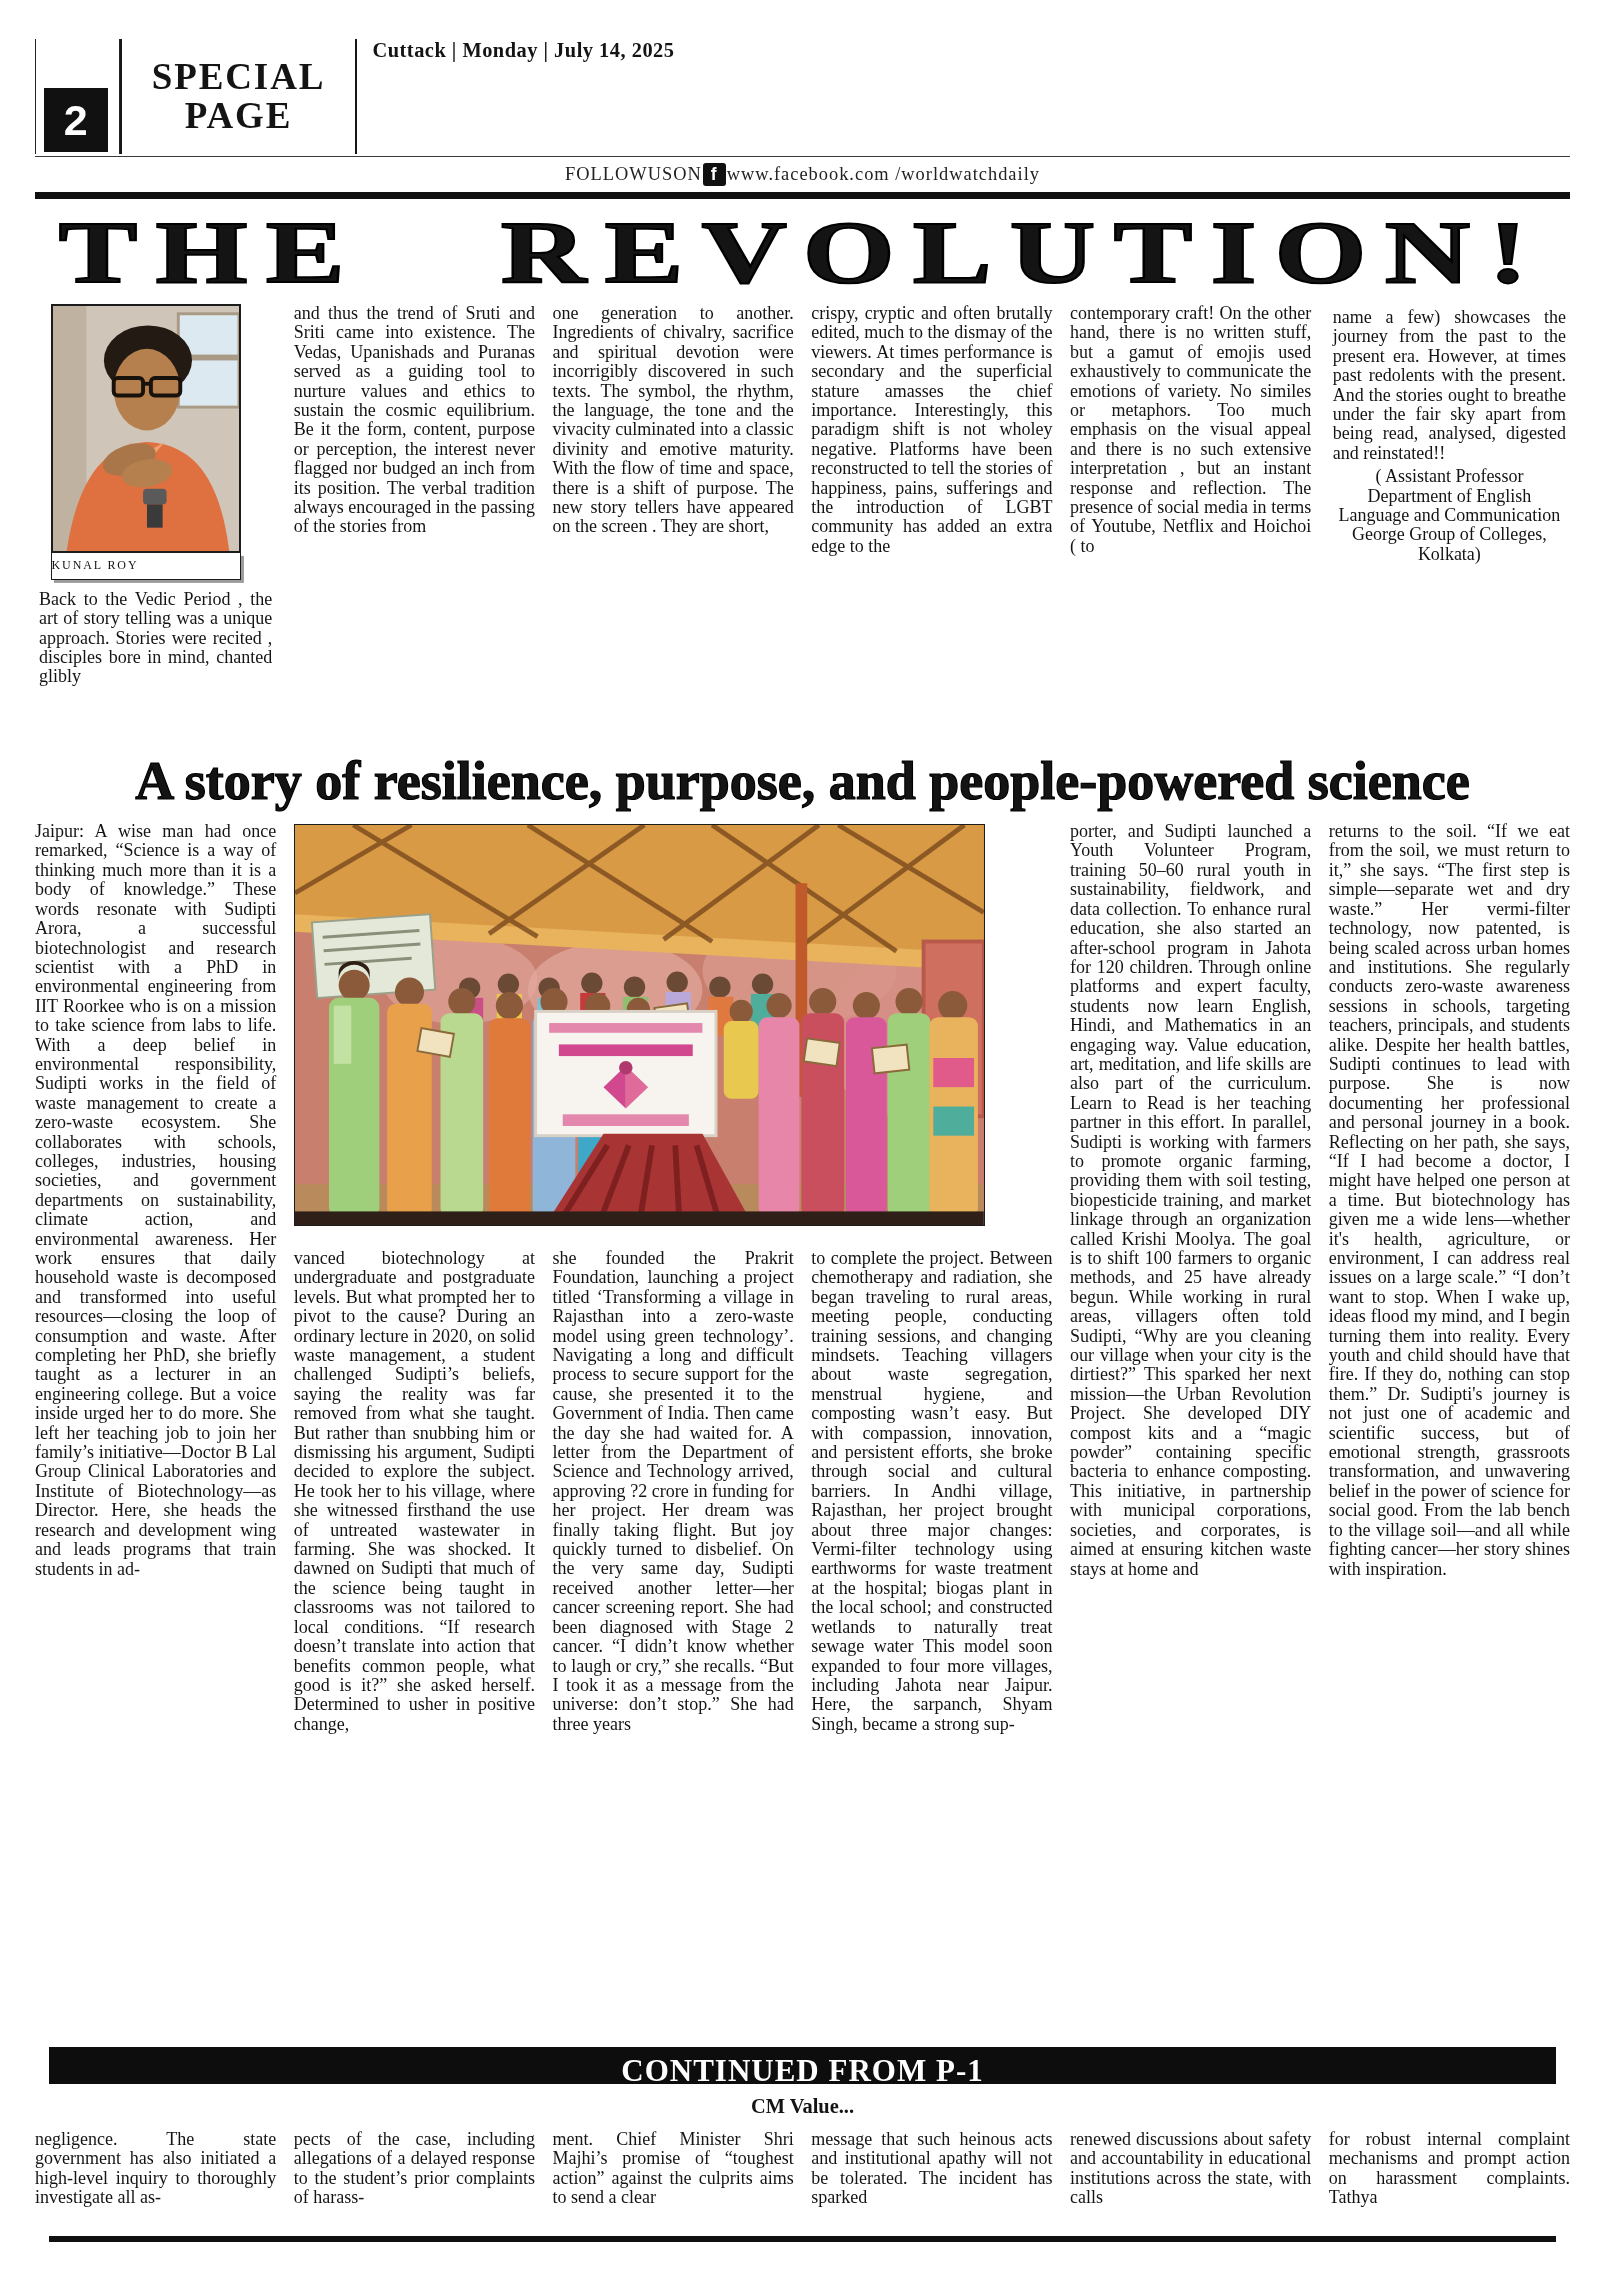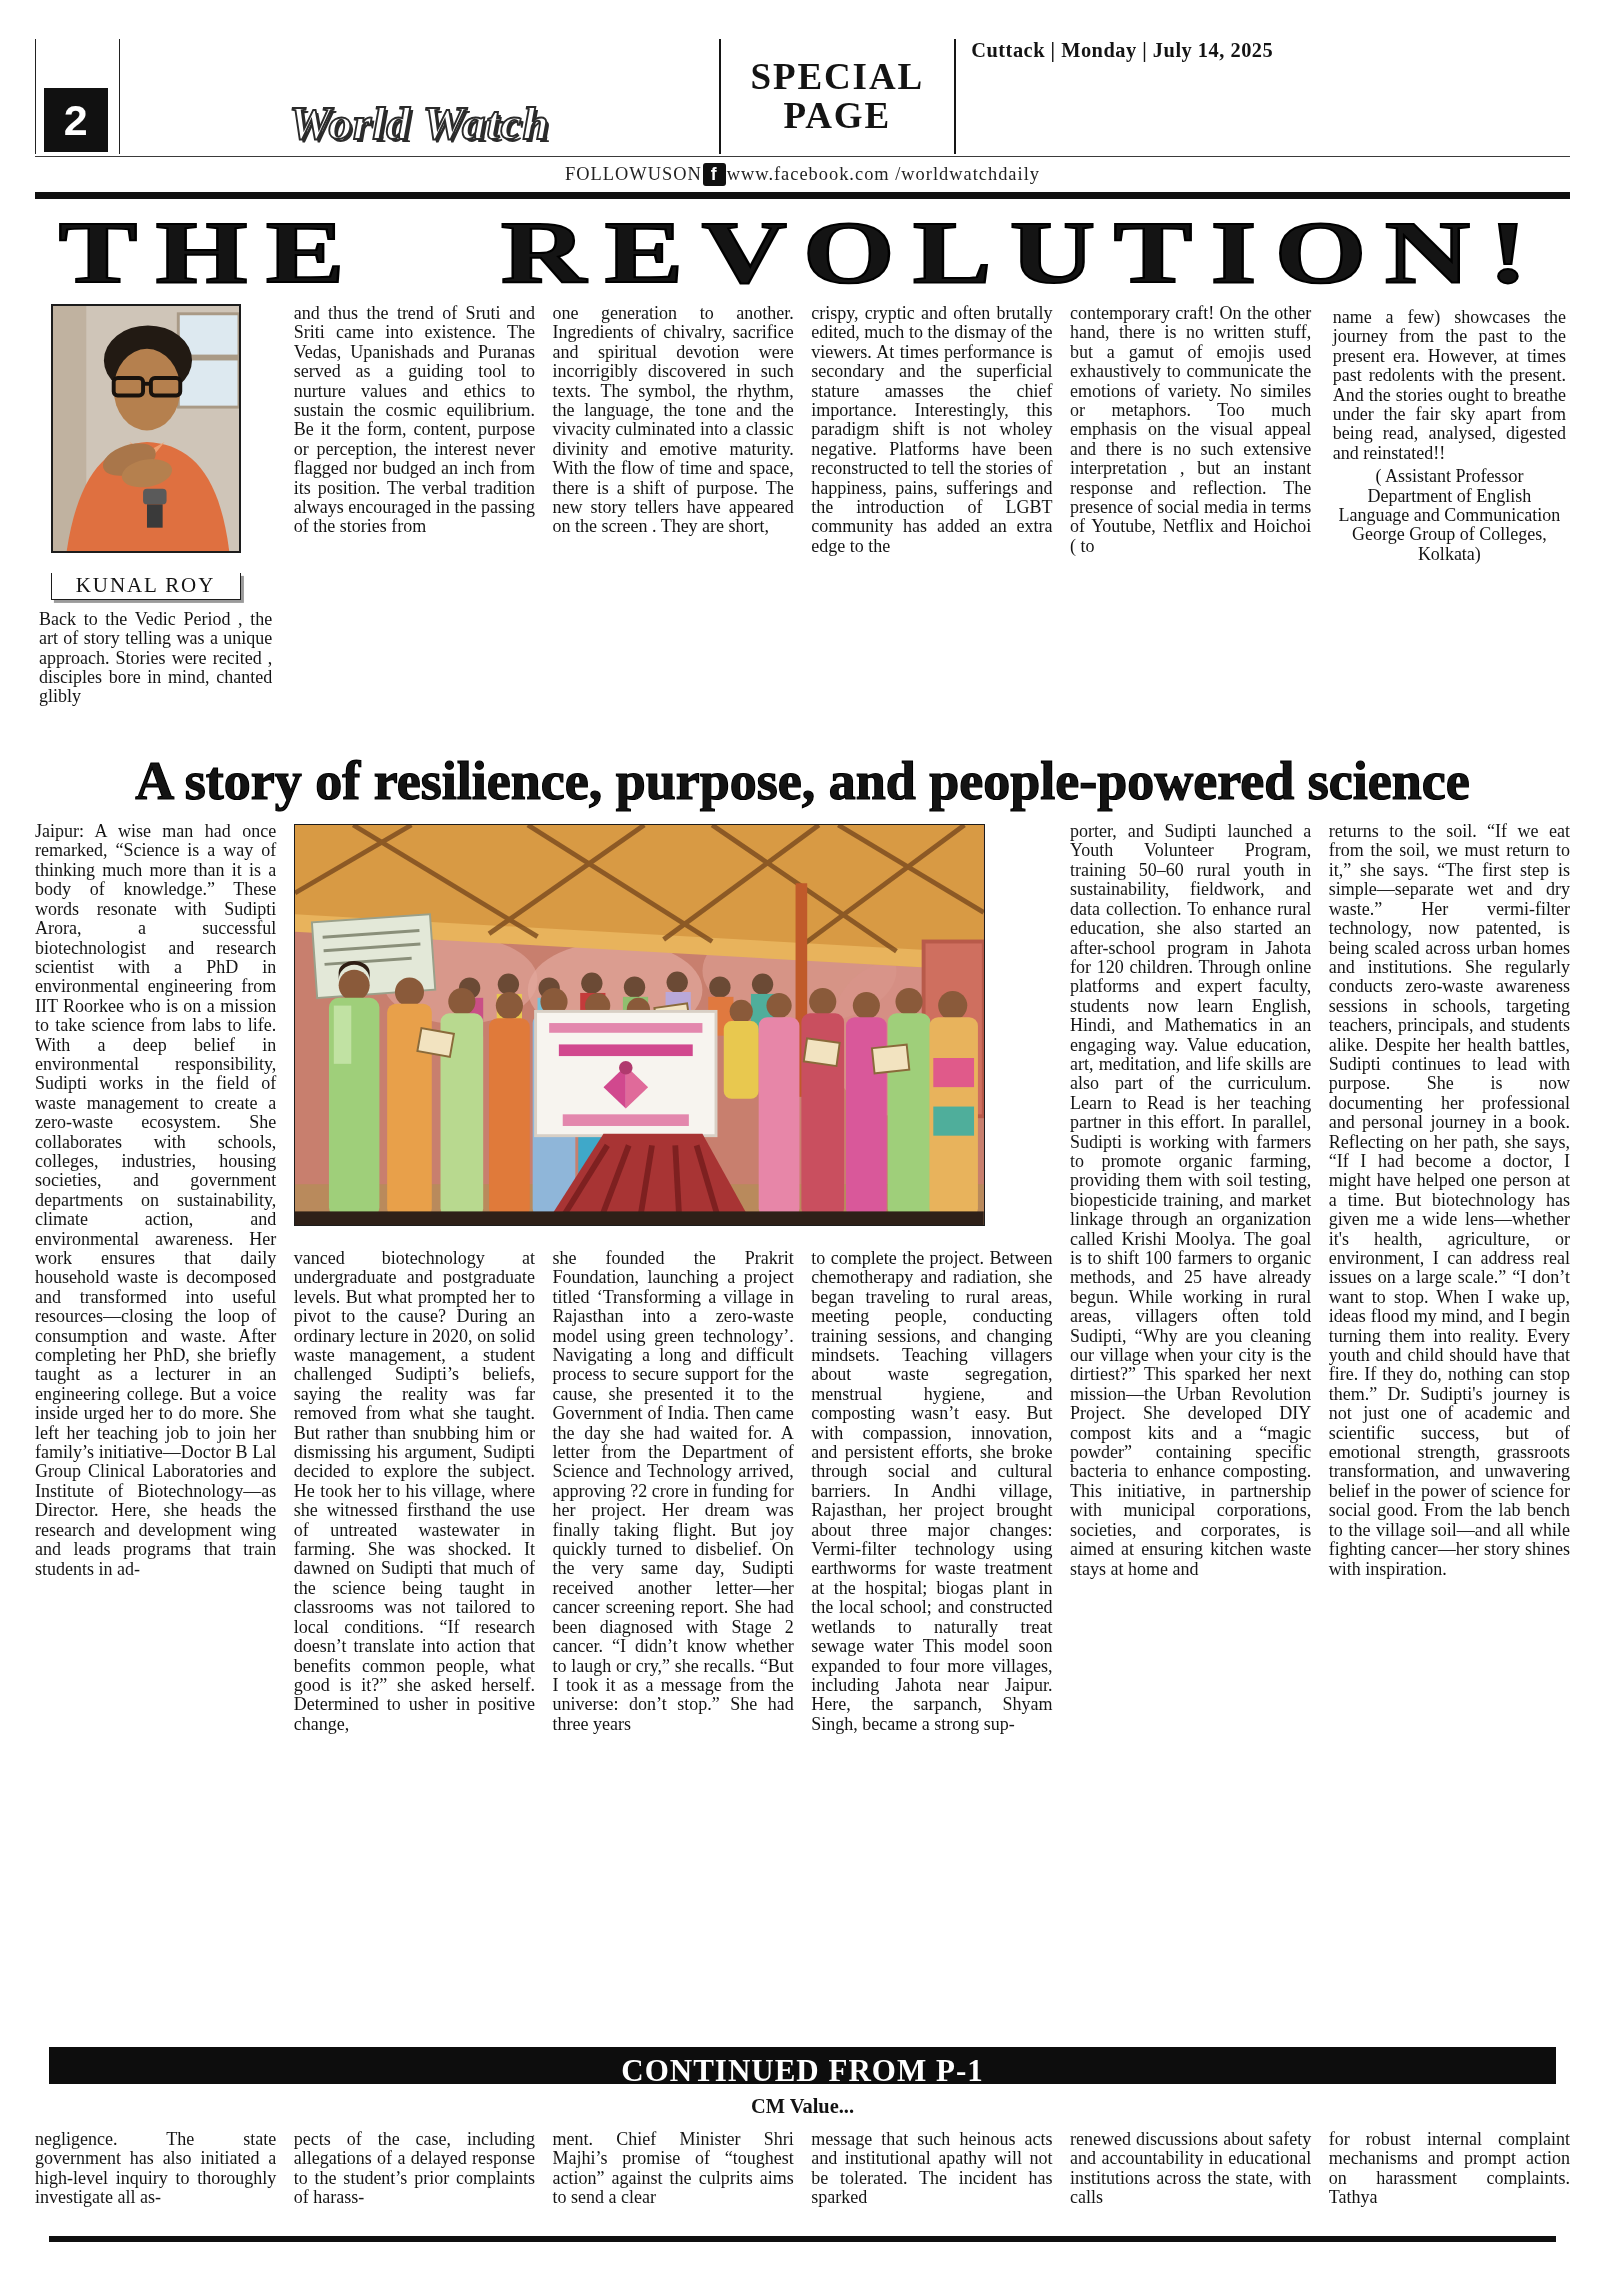--- a/index.html
+++ b/index.html
@@ -37,22 +37,22 @@
   .cols6{display:grid;grid-template-columns:repeat(6,1fr);column-gap:17.5px;}
   .col{font-size:18px;line-height:19.4px;}
   .just{text-align:justify;text-justify:inter-word;}
   .col p{margin:4px;}
   .article1{min-height:433px;margin-top:7.8px;}
   .credit{text-align:center;margin-top:1.9px !important;}
   
   .author-fig{margin:0 3.9px 9.7px 15.5px;width:190px;}
   .author-photo{border:2.9px solid #1c1c1c;height:245px;background:#cfc5b8;}
   .author-photo svg{display:block;width:100%;height:100%;}
-  .author-caption{border:1.9px solid #1c1c1c;border-top:none;text-align:center;font-size:21px;
-                  letter-spacing:1.9px;padding:2.9px 0 3.9px 0;box-shadow:2.9px 2.9px 0 #9a9a9a;margin-top:20px;}
+  .author-caption{border:1.9px solid #1c1c1c;border-top:none;font-size:12px;
+                  letter-spacing:1.9px;padding:2.9px 0 3.9px 0;box-shadow:2.9px 2.9px 0 #9a9a9a;}
   
   .headline2{margin:17.5px 0 13.6px 0;text-align:center;line-height:1;}
   .headline2 span{display:inline-block;white-space:nowrap;font-size:54px;font-weight:bold;
                   -webkit-text-stroke:1.2px #000;letter-spacing:0;}
   
   .a2grid{display:grid;grid-template-columns:repeat(6,1fr);column-gap:17.5px;
           grid-template-rows:auto 1fr;min-height:1211px;}
   .a2c1{grid-area:1/1/3/2;}
   .a2photo{grid-area:1/2/2/5;margin:1.9px 68px 23px 0;border:1.9px solid #1c1c1c;height:400px;background:#c87f6e;}
   .a2photo svg{display:block;width:100%;height:100%;}
@@ -70,23 +70,20 @@
 </style>
 </head>
 <body>
 
 <div class="page">
 
   <div class="header">
     <div class="mast-row">
       <div class="pagenum-wrap">
         <div class="pagenum">2</div>
-      </div>
-      <div class="logo-wrap">
-        <div class="logo">World Watch</div>
       </div>
       <div class="section-box">SPECIAL PAGE</div>
       <div class="dateline-wrap">
         <div class="dateline">Cuttack | Monday | July 14, 2025</div>
       </div>
     </div>
     <div class="follow-row">
       <span>FOLLOWUSON</span>
       <span class="fb-icon">f</span>
       <span>www.facebook.com /worldwatchdaily</span>

